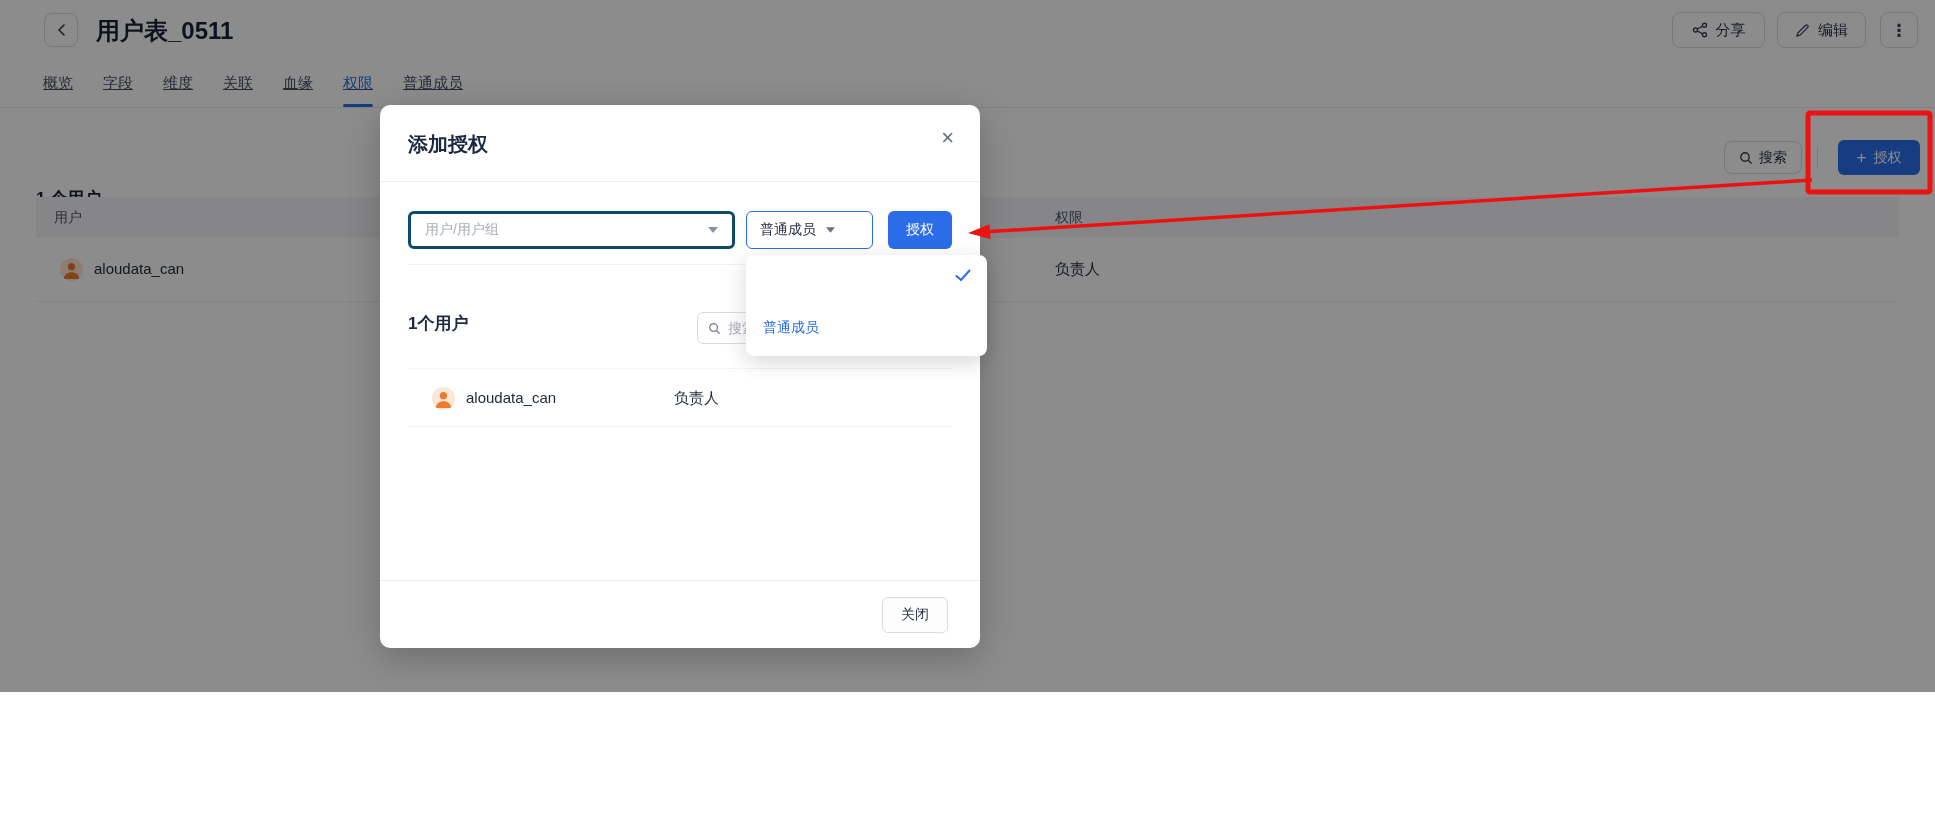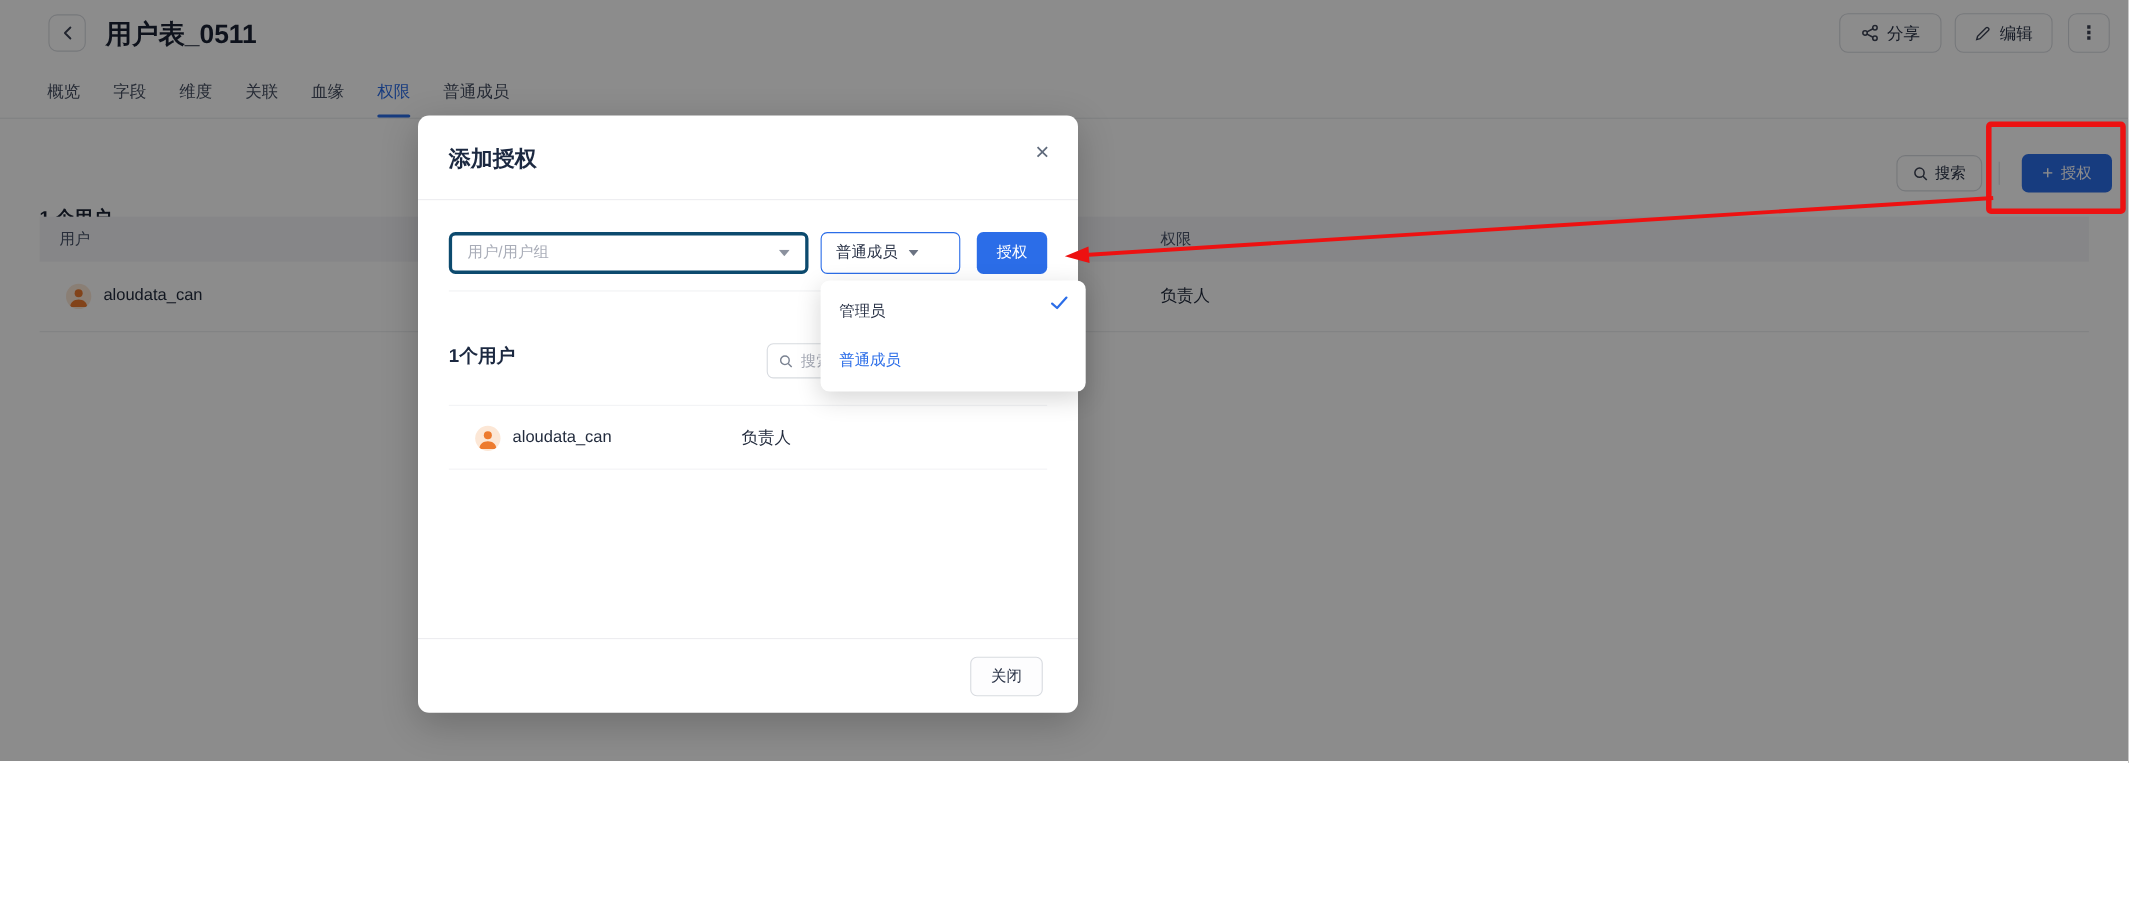--- a/index.html
+++ b/index.html
@@ -13,21 +13,21 @@
   .page-title { position:absolute; left:96px; top:15px; font-size:24px; font-weight:700; color:#1a2233; }
   .hdr-btn { position:absolute; top:12px; height:36px; border:1px solid #d8dbe0; border-radius:8px;
     background:#fff; display:flex; align-items:center; justify-content:center; gap:8px;
     font-size:15px; color:#2a3347; cursor:pointer; }
   .hdr-share { left:1672px; width:93px; }
   .hdr-edit  { left:1777px; width:89px; }
   .hdr-more  { left:1880px; width:38px; font-size:17px; font-weight:700; color:#3c4354; }
 
   
   .tabs { position:absolute; left:43px; top:74px; display:flex; gap:30px; align-items:center;
-    font-size:15px; color:#454e61; }
+    font-size:15px; color:#454e61;text-decoration:underline; }
   .tab { cursor:pointer; position:relative; white-space:nowrap; }
   .tab.active { color:#2b6de8; }
   .tab.active::after { content:""; position:absolute; left:0; right:0; bottom:-14px; height:3px;
     background:#2b6de8; border-radius:2px; }
   .tabs-divider { position:absolute; left:0; top:107px; width:1935px; height:1px; background:#e9eaee; }
 
   
   .count-label { position:absolute; left:36px; top:146px; font-size:17px; font-weight:700; color:#1a2233;margin-top:41px; }
   .search-btn { position:absolute; left:1724px; top:141px; width:78px; height:33px;
     border:1px solid #d8dbe0; border-radius:8px; background:#fff; display:flex; align-items:center;
@@ -236,21 +236,20 @@
       </span>
       <span class="m-name">aloudata_can</span>
       <span class="m-perm">负责人</span>
     </div>
 
     <div class="footer-divider"></div>
     <button class="modal-close-btn">关闭</button>
   </div>
 
   <div class="dropdown">
-    <div class="dd-option first">管理员</div>
     <div class="dd-option selected">
       <span>普通成员</span>
     </div>
     <span class="dd-check icon">
       <svg width="16" height="13" viewBox="0 0 16 13">
           <polyline points="1.5,7 6,11 14.5,1.5" fill="none" stroke="#2b6de8" stroke-width="2" stroke-linecap="round" stroke-linejoin="round"></polyline>
         </svg>
     </span>
   </div>
 

